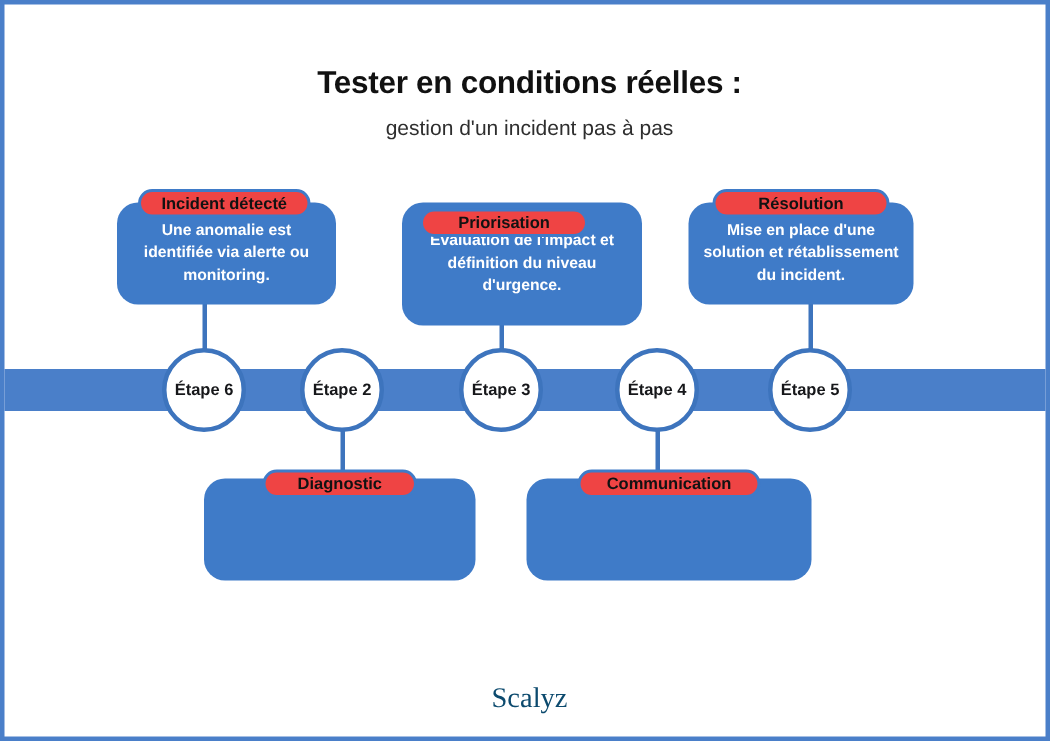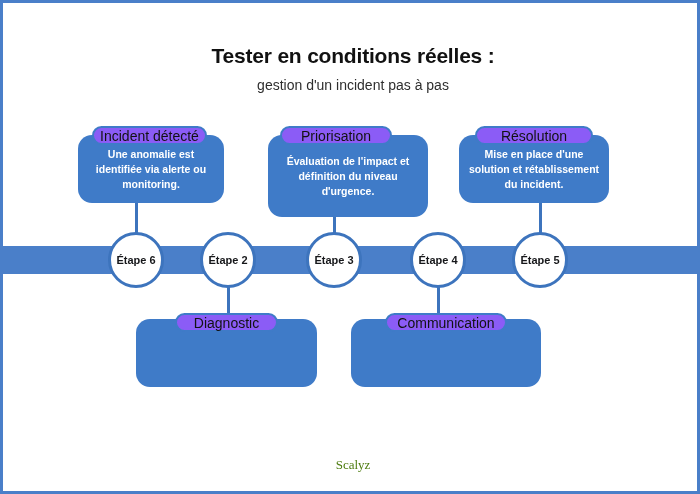--- a/index.html
+++ b/index.html
@@ -79,28 +79,28 @@
     font-size: 10.5px;
     line-height: 1.42;
     font-weight: 600;
   }
   .card-body-lower {
     top: 54%;
     margin-top: 45px;
   }
   .pill {
     position: absolute;
-    background: #8b5cf6;
+    background: #ef4444;
     border: 2px solid #3f7bc8;
     border-radius: 40px;
     height: 19px;
     line-height: 16px;
     text-align: center;
-    font-size: 14px;
-    font-weight: normal;
+    font-size: 11px;
+    font-weight: bold;
     color: #121212;
     box-sizing: border-box;
     white-space: nowrap;
     z-index: 4;
   }
 
   
   .step-circle {
     position: absolute;
     width: 56px;
@@ -124,22 +124,22 @@
   
   .footer {
     position: absolute;
     left: 0;
     top: 452px;
     width: 700px;
     text-align: center;
   }
   .brand {
     font-family: "Liberation Serif", serif;
-    font-size: 13px;
-    color: #4d7c0f;
+    font-size: 19px;
+    color: #0c4a6e;
     font-weight: normal;
   }
 </style>
 </head>
 <body>
 
 <div id="page">
 
   <div class="header">
     <div class="title">Tester en conditions réelles :</div>
@@ -156,21 +156,21 @@
   <div class="connector" style="left:434px; top:281px; height:34px;"></div>
 
   <div class="card" style="left:75px; top:132px; width:146px; height:68px;">
     <div class="card-body">Une anomalie est identifiée via alerte ou monitoring.</div>
   </div>
   <div class="pill" style="left:89px; top:123px; width:115px;">Incident détecté</div>
 
   <div class="card" style="left:265px; top:132px; width:160px; height:82px;">
     <div class="card-body">Évaluation de l'impact et définition du niveau d'urgence.</div>
   </div>
-  <div class="pill" style="left:277px; top:123px; width:112px;">Priorisation</div>
+  <div class="pill" style="left:277px; top:136px; width:112px;">Priorisation</div>
 
   <div class="card" style="left:456px; top:132px; width:150px; height:68px;">
     <div class="card-body">Mise en place d'une solution et rétablissement du incident.</div>
   </div>
   <div class="pill" style="left:472px; top:123px; width:118px;">Résolution</div>
 
   <div class="card" style="left:133px; top:316px; width:181px; height:68px;">
     <div class="card-body card-body-lower">Analyse rapide pour comprendre l'origine du problème.</div>
   </div>
   <div class="pill" style="left:172px; top:310px; width:103px;">Diagnostic</div>

